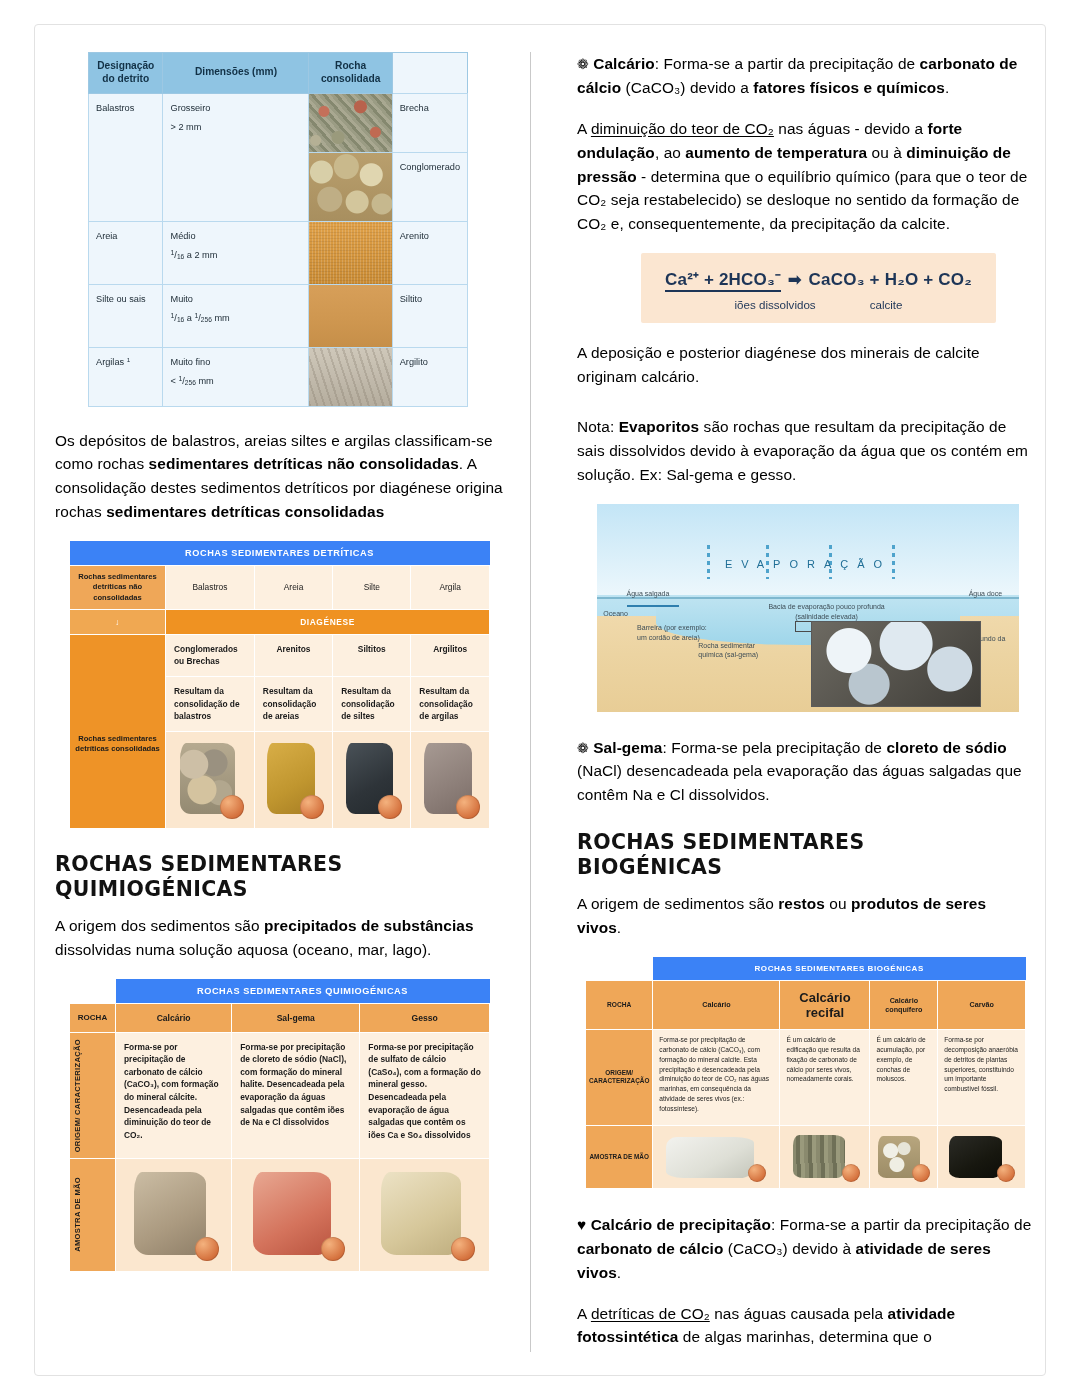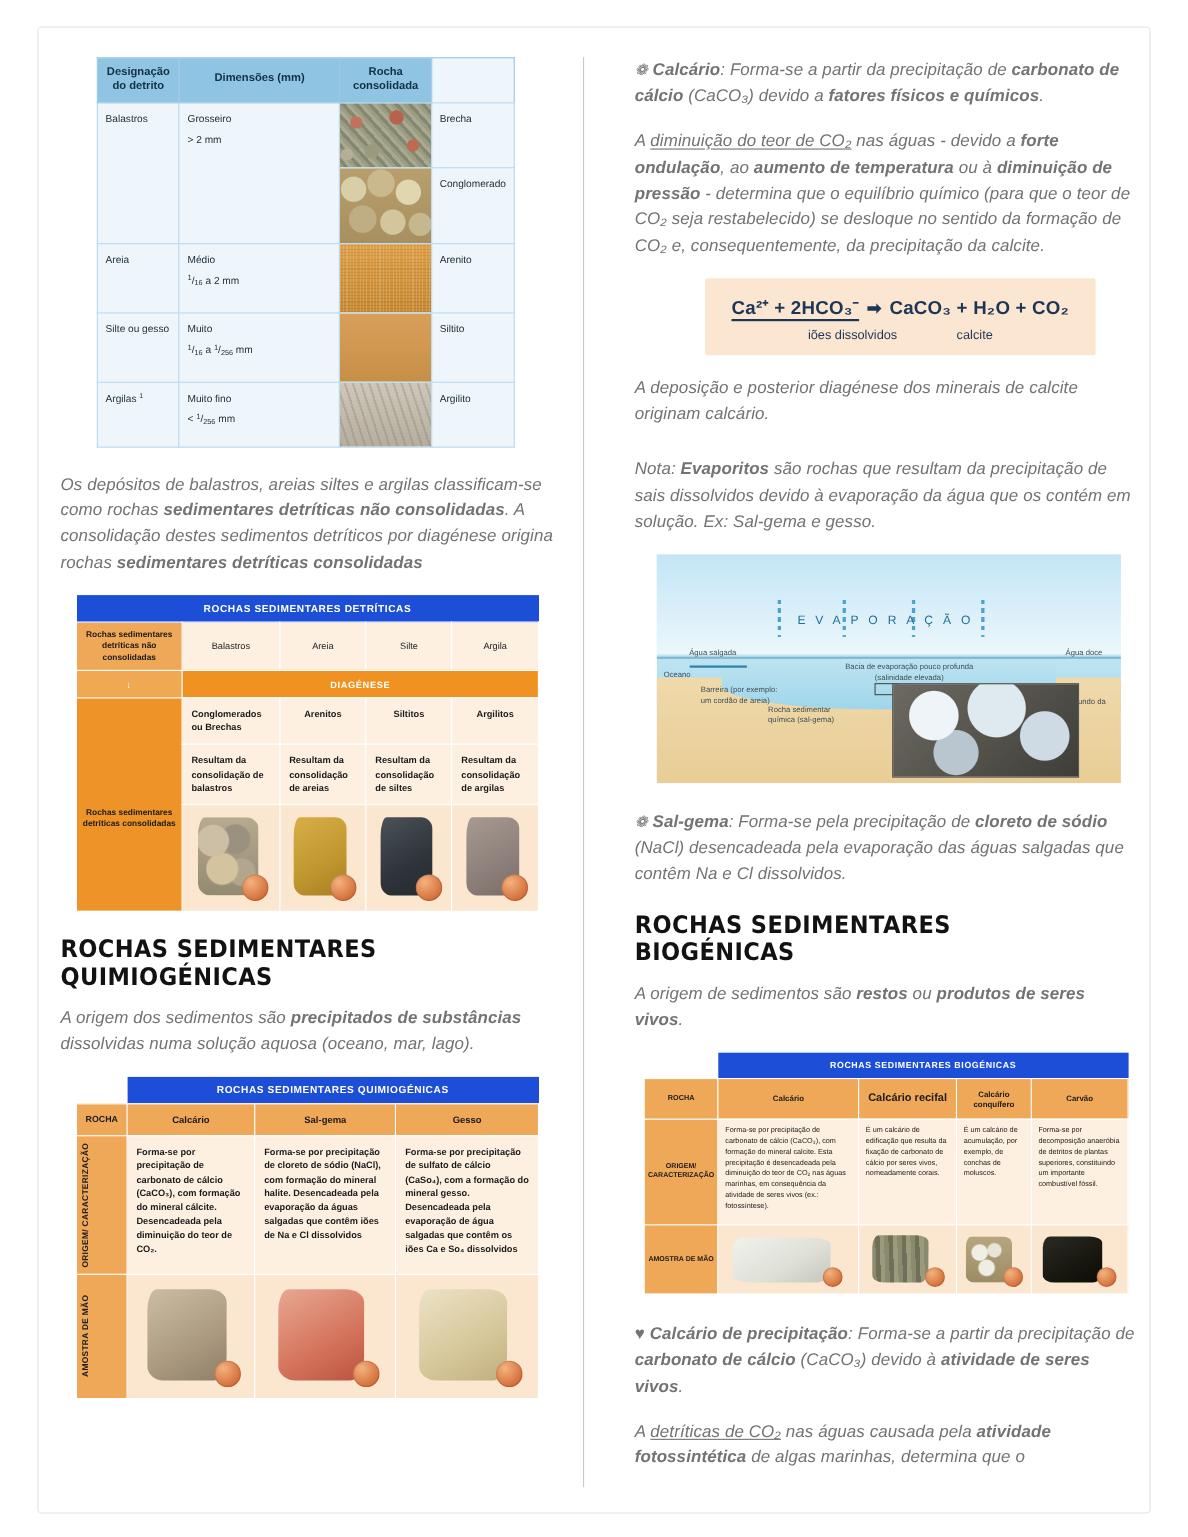--- a/index.html
+++ b/index.html
@@ -28,24 +28,23 @@
     width: 1px; height: 1300px;
     background: #c9c9c9;
   }
   .col-left  { position: absolute; left: 55px;  top: 52px; width: 452px; }
   .col-right { position: absolute; left: 577px; top: 52px; width: 455px; }
 
   
   p.body {
     font-size: 15.4px;
     line-height: 1.55;
-    color: #737373;
+    color: #000000;
     margin-bottom: 17px;
     letter-spacing: .1px;
-    font-style: italic;
   }
   p.body b { font-weight: 700; }
   .u { text-decoration: underline; text-underline-offset: 2px; }
   .bullet { font-size: 14px; }
   sub { font-size: .72em; vertical-align: -.22em; }
   sup { font-size: .68em; vertical-align: .5em; }
 
   h2.section {
     font-family: "DejaVu Sans", sans-serif;
     font-size: 22px;
@@ -111,21 +110,21 @@
   }
   .ph-siltito { background: linear-gradient(#d79f59,#cf9750 55%,#c68f49); }
   .ph-argilito { background:
       repeating-linear-gradient(72deg, rgba(120,110,95,.25) 0 2px, transparent 2px 7px),
       linear-gradient(#cfc8ba,#b5ad9e);
   }
 
   
   .rt { width: 100%; border-collapse: collapse; font-size: 8.4px; color: #1b1b1b; }
   .rt .title-bar {
-    background: #1d4ed8; color: #fff;
+    background: #3b82f6; color: #fff;
     font-weight: 700; font-size: 9.2px;
     letter-spacing: .55px; text-align: center;
     padding: 7px 4px;
   }
   .rt .hdr {
     background: #efa758; color: #1b1b1b;
     font-weight: 700; text-align: center;
     padding: 9px 4px; font-size: 8.6px;
     border: 1px solid #fff;
   }
@@ -293,21 +292,21 @@
           <div>Médio</div>
           <div class="frac" style="margin-top:5px"><sup>1</sup>/<sub>16</sub>&nbsp;a 2 mm</div>
         </td>
         <td class="ph" style="height:62px">
               <div class="ph-img ph-arenito" style="height:62px"></div>
             </td>
         <td>Arenito</td>
       </tr>
 
       <tr>
-        <td>Silte ou gesso</td>
+        <td>Silte ou sais</td>
         <td>
           <div>Muito</div>
           <div class="frac" style="margin-top:5px"><sup>1</sup>/<sub>16</sub>&nbsp;a <sup>1</sup>/<sub>256</sub>&nbsp;mm</div>
         </td>
         <td class="ph" style="height:62px">
               <div class="ph-img ph-siltito" style="height:62px"></div>
             </td>
         <td>Siltito</td>
       </tr>
 
@@ -498,21 +497,21 @@
     <div class="bio-wrap">
       <table class="rt" style="font-size:6.6px">
         <tbody>
             <tr>
           <td style="width:56px;background:#fff;border:none"></td>
           <td colspan="4" class="title-bar" style="font-size:8px">ROCHAS SEDIMENTARES BIOGÉNICAS</td>
         </tr>
         <tr>
           <td class="hdr" style="width:56px;font-size:6.6px">ROCHA</td>
           <td class="hdr" style="font-size:7.2px">Calcário</td>
-          <td class="hdr" style="font-size:10px">Calcário recifal</td>
+          <td class="hdr" style="font-size:13px">Calcário recifal</td>
           <td class="hdr" style="font-size:7.2px">Calcário conquífero</td>
           <td class="hdr" style="font-size:7.2px">Carvão</td>
         </tr>
         <tr>
           <td class="sidelbl" style="width:56px;font-size:6.4px;vertical-align:middle">ORIGEM/ CARACTERIZAÇÃO</td>
           <td class="cell" style="height:96px;padding:5px 6px">Forma-se por precipitação de carbonato de cálcio (CaCO₃), com formação do mineral calcite. Esta precipitação é desencadeada pela diminuição do teor de CO₂ nas águas marinhas, em consequência da atividade de seres vivos (ex.: fotossíntese).</td>
           <td class="cell" style="padding:5px 6px">É um calcário de edificação que resulta da fixação de carbonato de cálcio por seres vivos, nomeadamente corais.</td>
           <td class="cell" style="padding:5px 6px">É um calcário de acumulação, por exemplo, de conchas de moluscos.</td>
           <td class="cell" style="padding:5px 6px">Forma-se por decomposição anaeróbia de detritos de plantas superiores, constituindo um importante combustível fóssil.</td>
         </tr>

